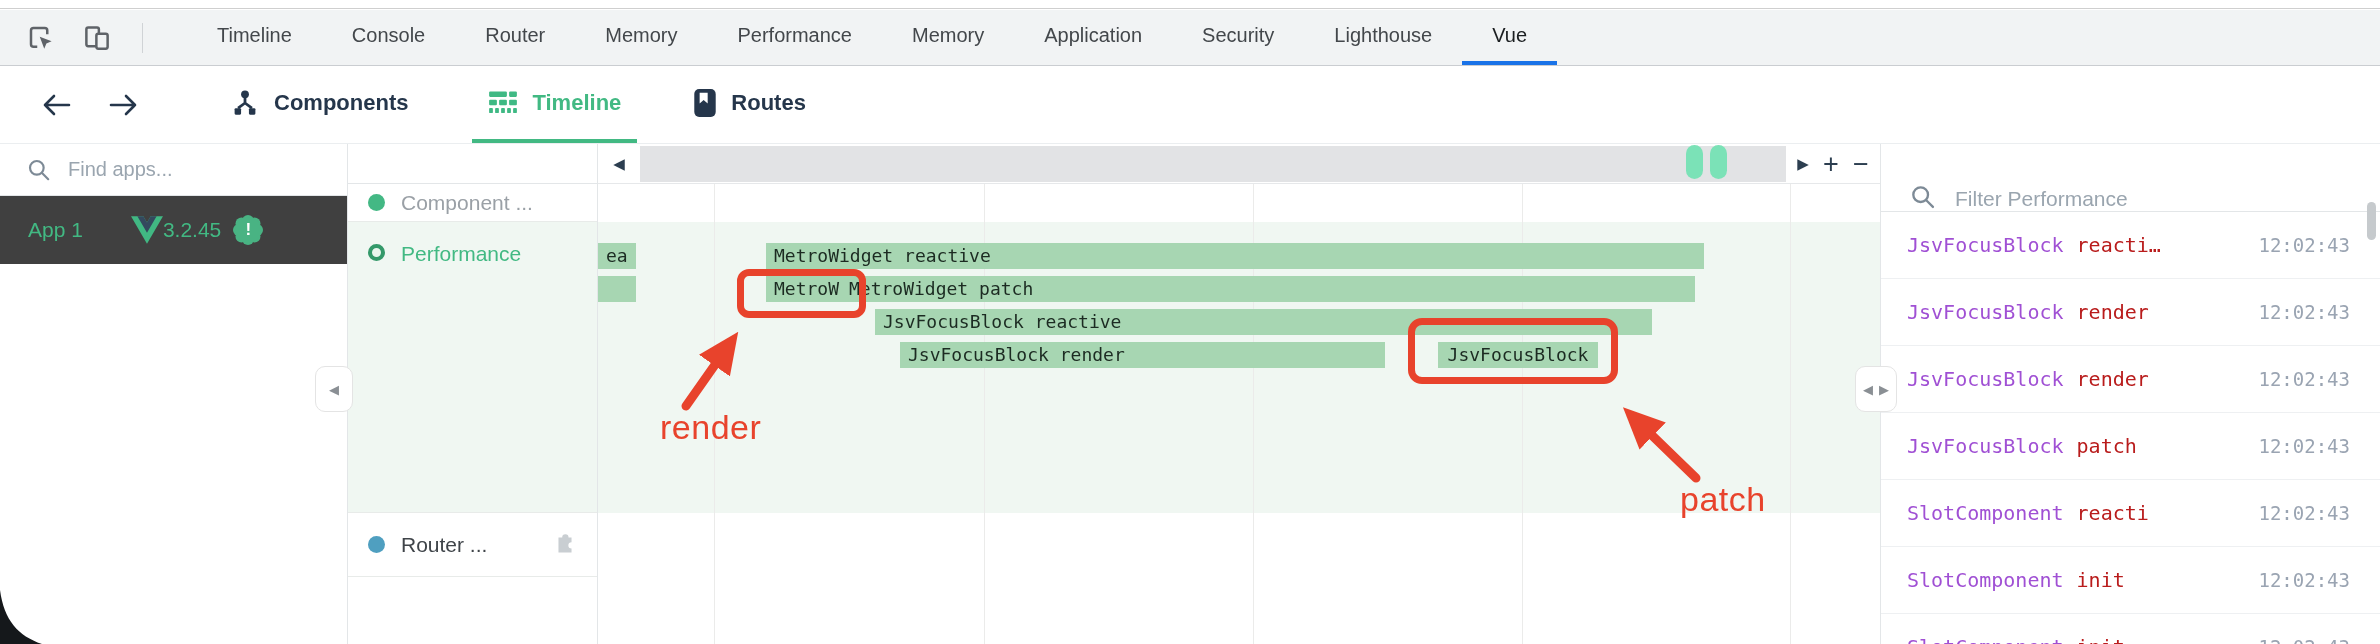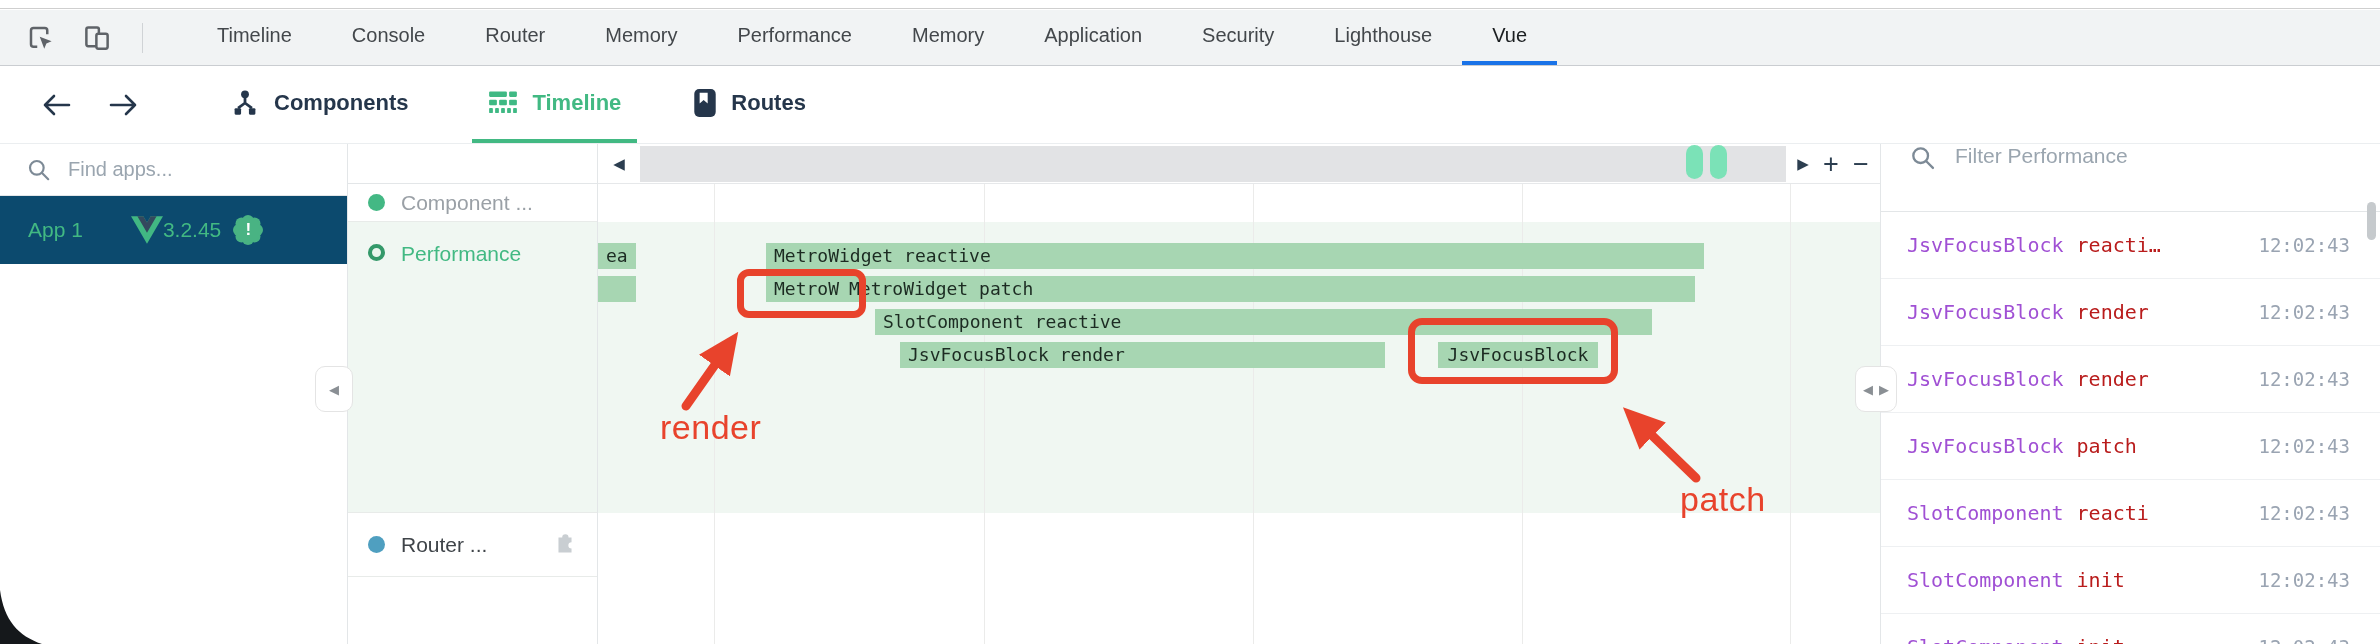--- a/index.html
+++ b/index.html
@@ -26,21 +26,21 @@
   .nav-arrow { display:flex; align-items:center; padding:0 16px; }
   .vtab { display:flex; align-items:center; gap:14px; padding:0 16px; margin-left:40px;
           font-size:22px; color:#25364b; border-bottom:4px solid transparent;font-weight:bold; }
   .vtab.active { color:#42b983; border-bottom-color:#42b983; }
 
   
   #sidebar { position:absolute; left:0; top:144px; width:348px; height:500px; background:#fff; border-right:1px solid #e3e6e8; }
   .search-row { height:52px; border-bottom:1px solid #e3e6e8; display:flex; align-items:center; gap:16px; padding:0 0 0 26px; }
   .search-row input { border:none; outline:none; font-size:20px; color:#3c4852; width:220px; background:transparent; font-family:"Liberation Sans", sans-serif; }
   .search-row input::placeholder { color:#9aa5af; opacity:1; }
-  .app-row { height:68px; background:#0c4a6e; display:flex; align-items:center; padding:0 20px 0 28px; }
+  .app-row { height:68px; background:#404040; display:flex; align-items:center; padding:0 20px 0 28px; }
   .app-name { color:#42b983; font-size:21px; margin-right:48px; }
   .app-version { color:#42b983; font-size:21px; }
   .badge { width:26px; height:26px; border-radius:50%; background:#49b383; color:#fff; font-weight:bold;
            font-size:17px; display:flex; align-items:center; justify-content:center; margin-left:14px;
            box-shadow: 0 -9px 0 -7px #49b383, 0 9px 0 -7px #49b383, 9px 0 0 -7px #49b383, -9px 0 0 -7px #49b383,
                        6.5px 6.5px 0 -7px #49b383, -6.5px 6.5px 0 -7px #49b383, 6.5px -6.5px 0 -7px #49b383, -6.5px -6.5px 0 -7px #49b383; }
 
   #layer-panel { position:absolute; left:348px; top:144px; width:250px; height:500px; background:#fff; border-right:1px solid #e3e6e8; }
   .lane-strip { height:40px; border-bottom:1px solid #e3e6e8; }
   .lane-row { display:flex; align-items:center; gap:16px; padding-left:20px; font-size:21px; border-bottom:1px solid #e8ebe9; }
@@ -72,21 +72,21 @@
 
   
   .handle { position:absolute; top:366px; height:46px; background:#fff; border:1.5px solid #e4e4e4; border-radius:10px;
             display:flex; align-items:center; justify-content:center; gap:6px; color:#8a8f94; font-size:13px; z-index:40; }
   #handle-left { left:315px; width:38px; }
   #handle-right { left:1855px; width:42px; }
 
   
   #events-panel { position:absolute; left:1880px; top:144px; width:500px; height:500px; background:#fff;
                   border-left:1px solid #e3e6e8; overflow:hidden; }
-  .filter-row { height:68px; border-bottom:1px solid #e3e6e8; display:flex; align-items:flex-start; gap:18px; padding:0 0 0 28px; }
+  .filter-row { height:68px; border-bottom:1px solid #e3e6e8; display:flex; align-items:flex-end; gap:18px; padding:0 0 0 28px; }
   .filter-row input { border:none; outline:none; font-size:21px; color:#3c4852; width:300px; background:transparent; font-family:"Liberation Sans", sans-serif; }
   .filter-row input::placeholder { color:#9aa5af; opacity:1; }
   .event-row { height:67px; border-bottom:1px solid #eef0f2; display:flex; align-items:center; padding:0 30px 0 26px;
                font-family:"DejaVu Sans Mono", monospace; font-size:20px; }
   .ev-name { color:#a050d4; }
   .ev-type { color:#b91c1c; margin-left:13px; }
   .ev-time { margin-left:auto; color:#9aa4b2; font-size:19px; }
   .vscroll-thumb { position:absolute; right:4px; top:58px; width:9px; height:38px; border-radius:5px; background:#c6cacd; }
 
   
@@ -263,21 +263,21 @@
   <div class="gridline" style="left:386px;"></div>
   <div class="gridline" style="left:655px;"></div>
   <div class="gridline" style="left:924px;"></div>
   <div class="gridline" style="left:1192px;"></div>
 
   <div class="bar" style="left:0;    top:99px;  width:38px;">ea</div>
   <div class="bar" style="left:168px;top:99px;  width:938px;">MetroWidget reactive</div>
   <div class="bar" style="left:0;    top:132px; width:38px;"></div>
   <div class="bar" style="left:168px;top:132px; width:81px;">MetroW</div>
   <div class="bar" style="left:243px;top:132px; width:854px;">MetroWidget patch</div>
-  <div class="bar" style="left:277px;top:165px; width:777px;">SlotComponent reactive</div>
+  <div class="bar" style="left:277px;top:165px; width:777px;">JsvFocusBlock reactive</div>
   <div class="bar" style="left:302px;top:198px; width:485px;">JsvFocusBlock render</div>
   <div class="bar centered" style="left:840px;top:198px; width:160px;">JsvFocusBlock</div>
 </div>
 
 <div id="handle-left" class="handle">
   <span>◀</span>
 </div>
 <div id="handle-right" class="handle">
   <span>◀</span>
   <span>▶</span>

